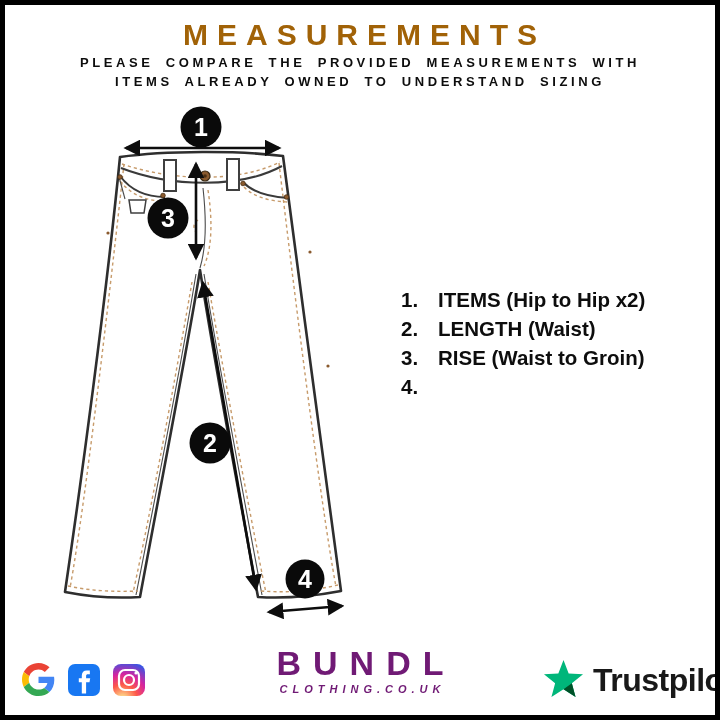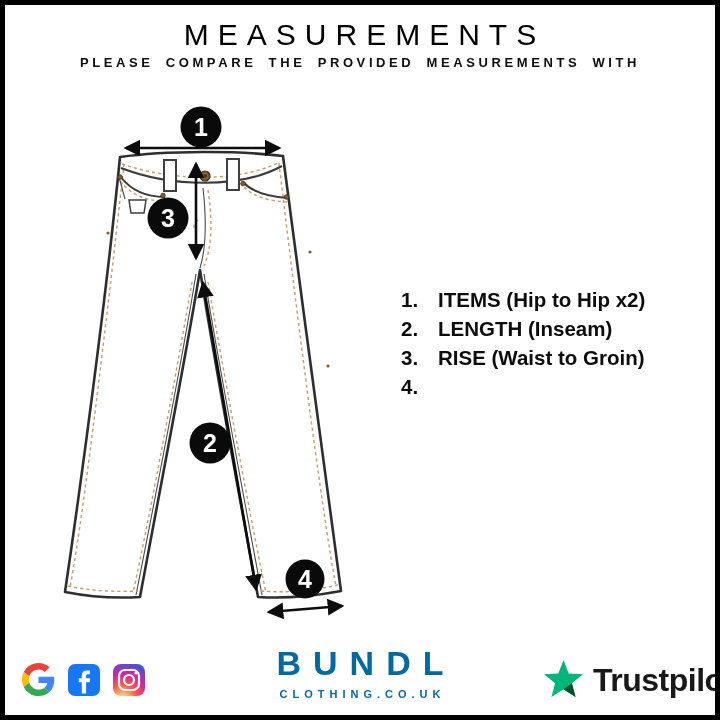--- a/index.html
+++ b/index.html
@@ -5,21 +5,21 @@
   html,body{margin:0;padding:0;}
   body{
     width:720px;height:720px;position:relative;background:#ffffff;
     font-family:"Liberation Sans", sans-serif;overflow:hidden;color:#111;
   }
   .frame{position:absolute;inset:0;border:5px solid #000;pointer-events:none;z-index:50;}
 
   
   .title{
     position:absolute;top:18px;left:0;right:0;text-align:center;
-    font-size:30px;font-weight:400;letter-spacing:9px;text-indent:9px;color:#000000;
+    font-size:30px;font-weight:700;letter-spacing:9px;text-indent:9px;color:#a16207;
   }
   .subtitle{
     position:absolute;top:53px;left:0;right:0;text-align:center;
     font-size:13px;font-weight:700;letter-spacing:3.6px;word-spacing:5px;
     line-height:19px;color:#0d0d0d;
   }
 
   
   .diagram{position:absolute;left:40px;top:100px;width:360px;height:530px;}
   .outline{fill:#ffffff;stroke:#2e2e2e;stroke-width:2.6;stroke-linejoin:round;}
@@ -29,34 +29,35 @@
   .arrow{stroke:#0d0d0d;stroke-width:2.6;}
   .mnum{fill:#fff;font-weight:bold;font-size:25px;text-anchor:middle;}
 
   
   .legend{position:absolute;left:401px;top:285px;}
   .legend-row{display:flex;font-size:20.5px;font-weight:700;line-height:29px;color:#0d0d0d;}
   .legend-row .ln{width:37px;}
 
   
   .social{position:absolute;left:22px;top:663px;display:flex;align-items:center;gap:13px;}
-  .brand{position:absolute;left:0;right:0;top:644px;text-align:center;color:#0369a1;}
+  .brand{position:absolute;left:0;right:0;top:644px;text-align:center;color:#701a75;}
   .brand-name{font-size:34px;font-weight:800;letter-spacing:12px;text-indent:12px;}
-  .brand-domain{font-size:11px;font-weight:700;letter-spacing:5px;text-indent:5px;margin-top:5px;}
+  .brand-domain{font-size:11px;font-weight:700;letter-spacing:5px;text-indent:5px;font-style:italic;}
   .trustpilot{position:absolute;left:541px;top:659px;display:flex;align-items:center;gap:7px;}
   .tp-label{font-size:32px;font-weight:600;letter-spacing:-0.5px;color:#191919;}
 </style>
 </head>
 <body>
 
 <div class="frame"></div>
 
 <div class="title">MEASUREMENTS</div>
 <div class="subtitle">
   <div>PLEASE COMPARE THE PROVIDED MEASUREMENTS WITH</div>
+  <div>ITEMS ALREADY OWNED TO UNDERSTAND SIZING</div>
 </div>
 
 <svg class="diagram" viewBox="0 0 360 530">
   <defs>
     <marker id="ah" viewBox="0 0 10 10" refX="8.5" refY="5" markerWidth="6.5" markerHeight="6.5" orient="auto-start-reverse">
       <path d="M0,0 L10,5 L0,10 Z" fill="#0d0d0d"></path>
     </marker>
   </defs>
 
   <path class="outline" d="M80,57 C125,50.5 200,50.5 243,56
@@ -132,21 +133,21 @@
   </g>
 </svg>
 
 <div class="legend">
   <div class="legend-row">
     <span class="ln">1.</span>
     <span class="ll">ITEMS (Hip to Hip x2)</span>
   </div>
   <div class="legend-row">
     <span class="ln">2.</span>
-    <span class="ll">LENGTH (Inseam)</span>
+    <span class="ll">LENGTH (Waist)</span>
   </div>
   <div class="legend-row">
     <span class="ln">3.</span>
     <span class="ll">RISE (Waist to Groin)</span>
   </div>
   <div class="legend-row">
     <span class="ln">4.</span>
   </div>
 </div>
 

